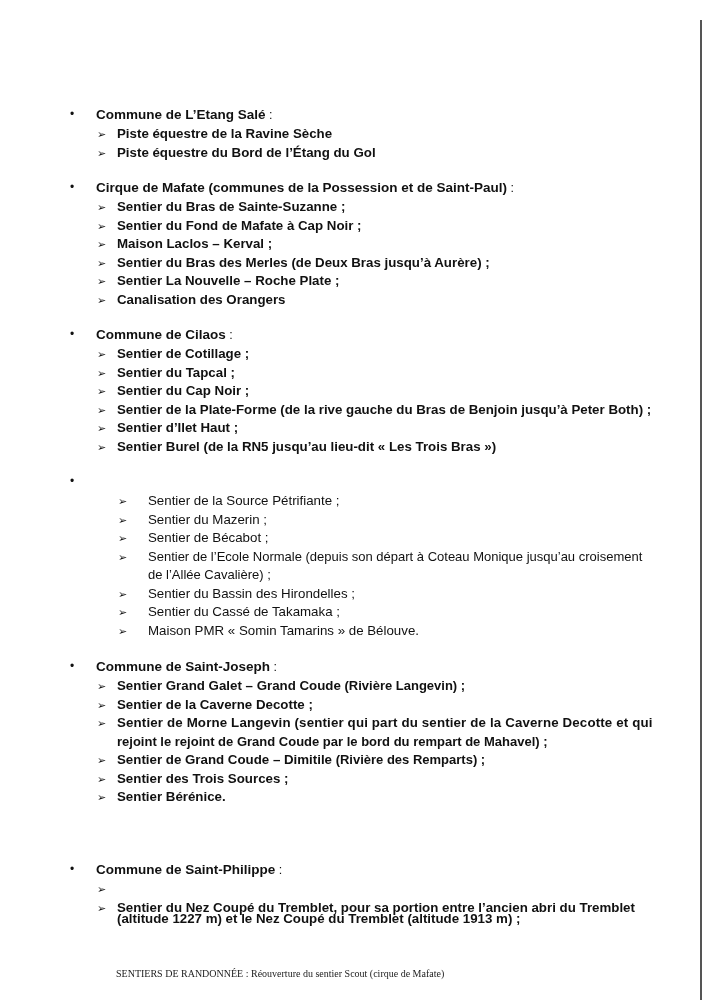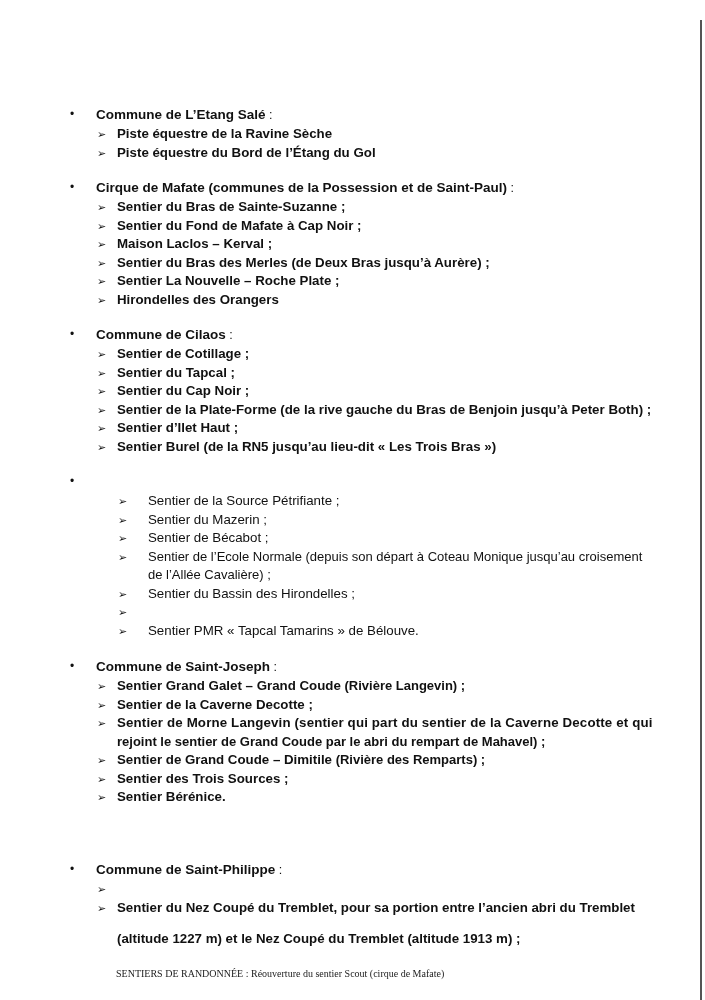--- a/index.html
+++ b/index.html
@@ -66,21 +66,21 @@
   <div class="item">
       <span class="arrow">➢</span>
       <span class="txt">Sentier du Bras des Merles (de Deux Bras jusqu’à Aurère) ;</span>
     </div>
   <div class="item">
       <span class="arrow">➢</span>
       <span class="txt">Sentier La Nouvelle – Roche Plate ;</span>
     </div>
   <div class="item">
       <span class="arrow">➢</span>
-      <span class="txt">Hirondelles des Orangers</span>
+      <span class="txt">Canalisation des Orangers</span>
     </div>
 </div>
 
 <div class="section lvl1" style="top:327px">
   <div class="head">
     <span class="bullet">•</span>
     <span class="title"><span>Commune de Cilaos</span><span class="title-normal"> :</span></span>
   </div>
   <div class="item">
       <span class="arrow">➢</span>
@@ -128,44 +128,45 @@
     <span class="arrow">➢</span>
     <span class="txt small" style="top:0">Sentier de l’Ecole Normale (depuis son départ à Coteau Monique jusqu’au croisement</span>
     <span class="txt small" style="top:18.5px">de l’Allée Cavalière) ;</span>
   </div>
   <div class="item">
       <span class="arrow">➢</span>
       <span class="txt">Sentier du Bassin des Hirondelles ;</span>
     </div>
   <div class="item">
       <span class="arrow">➢</span>
+      <span class="txt">Sentier du Cassé de Takamaka ;</span>
     </div>
   <div class="item">
       <span class="arrow">➢</span>
-      <span class="txt">Sentier PMR « Tapcal Tamarins » de Bélouve.</span>
+      <span class="txt">Maison PMR « Somin Tamarins » de Bélouve.</span>
     </div>
 </div>
 
 <div class="section lvl1" style="top:659px">
   <div class="head">
     <span class="bullet">•</span>
     <span class="title"><span>Commune de Saint-Joseph</span><span class="title-normal"> :</span></span>
   </div>
   <div class="item">
       <span class="arrow">➢</span>
       <span class="txt"><span>Sentier Grand Galet – Grand Coude</span><span class="small"> (Rivière Langevin) ;</span></span>
     </div>
   <div class="item">
       <span class="arrow">➢</span>
       <span class="txt">Sentier de la Caverne Decotte ;</span>
     </div>
   <div class="item" style="min-height:37px">
     <span class="arrow">➢</span>
     <span class="txt" style="letter-spacing:0.15px"><span>Sentier de Morne Langevin (sentier qui part du sentier de la Caverne Decotte et qui</span></span>
-    <span class="txt small" style="top:18.5px">rejoint le sentier de Grand Coude par le abri du rempart de Mahavel) ;</span>
+    <span class="txt small" style="top:18.5px">rejoint le rejoint de Grand Coude par le bord du rempart de Mahavel) ;</span>
   </div>
   <div class="item">
       <span class="arrow">➢</span>
       <span class="txt"><span>Sentier de Grand Coude – Dimitile</span><span class="small"> (Rivière des Remparts) ;</span></span>
     </div>
   <div class="item">
       <span class="arrow">➢</span>
       <span class="txt">Sentier des Trois Sources ;</span>
     </div>
   <div class="item">
@@ -178,17 +179,17 @@
   <div class="head">
     <span class="bullet">•</span>
     <span class="title"><span>Commune de Saint-Philippe</span><span class="title-normal"> :</span></span>
   </div>
   <div class="item">
       <span class="arrow">➢</span>
     </div>
   <div class="item" style="min-height:37px">
     <span class="arrow">➢</span>
     <span class="txt">Sentier du Nez Coupé du Tremblet, pour sa portion entre l’ancien abri du Tremblet</span>
-    <span class="txt" style="top:31px">(altitude 1227 m) et le Nez Coupé du Tremblet (altitude 1913 m) ;</span>
+    <span class="txt" style="top:11px">(altitude 1227 m) et le Nez Coupé du Tremblet (altitude 1913 m) ;</span>
   </div>
 </div>
 
 <div class="footer">SENTIERS DE RANDONNÉE : Réouverture du sentier Scout (cirque de Mafate)</div>
 
 </body></html>

